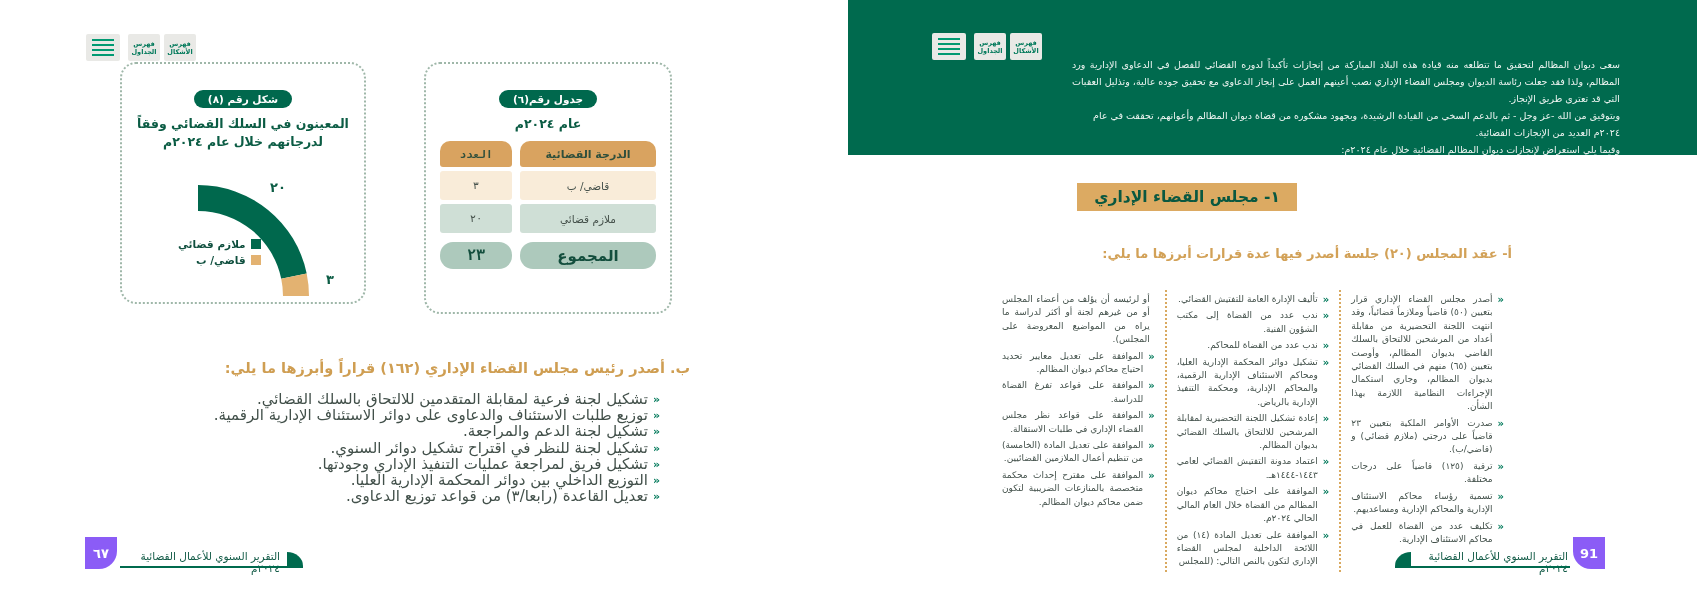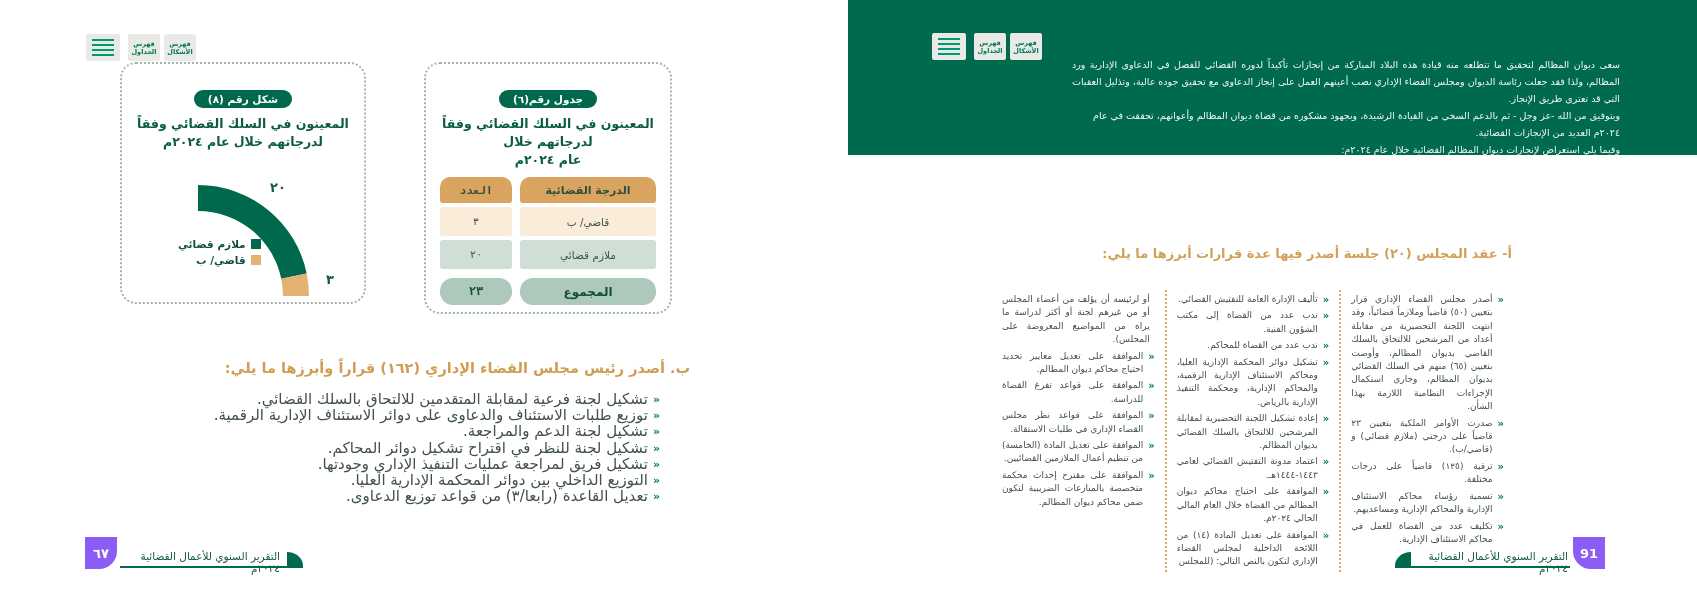--- a/index.html
+++ b/index.html
@@ -41,21 +41,21 @@
   
   .jtable { direction:rtl; margin:8px 14px 0; }
   .jt-row { display:flex; gap:8px; margin-top:4px; }
   .jt-grade { flex:1; display:flex; align-items:center; justify-content:center; }
   .jt-count { width:72px; display:flex; align-items:center; justify-content:center;font-family:Liberation Mono, monospace; }
   .jt-head .jt-grade, .jt-head .jt-count { background:#d9a360; height:26px; border-radius:10px 10px 3px 3px;
        color:#2e4f3c; font-weight:bold; font-size:11px; }
   .jt-r1 > div { background:#f9ecd9; height:29px; font-size:10.5px; color:#44504a; border-radius:3px; }
   .jt-r2 > div { background:#cfdfd6; height:29px; font-size:10.5px; color:#44504a; border-radius:3px; }
   .jt-total { margin-top:9px; }
-  .jt-total > div { background:#adc9bc; height:27px; border-radius:13px; color:#134e3d; font-weight:bold; font-size:12px; }
+  .jt-total > div { background:#adc9bc; height:27px; border-radius:13px; color:#134e3d; font-weight:bold; font-size:15px; }
 
   
   .section-b { position:absolute; right:70px; top:360px; width:580px; direction:rtl; text-align:right; }
   .sb-heading { color:#cf9e52; font-size:14.5px; font-weight:bold; }
   .sb-list { list-style:none; margin:17px 30px 0 0; }
   .li { display:flex; direction:rtl; gap:5px; margin-bottom:3px; align-items:flex-start; }
   .mk { color:#00795a; font-weight:bold; font-size:11px; line-height:13px; flex:0 0 auto; }
   .li-text { color:#42504a; font-size:15px; line-height:13.2px; }
 
   
@@ -128,21 +128,20 @@
             <span class="legend-swatch" style="background: rgb(227, 178, 113);"></span>
             <span class="legend-label">قاضي/ ب</span>
           </div>
         </div>
       </div>
     </div>
 
     <div class="card table-card">
       <span class="badge-pill">جدول رقم(٦)</span>
       <div class="card-title">
-        <div>المعينون في السلك القضائي  وفقاً لدرجاتهم خلال</div>
         <div>عام ٢٠٢٤م</div>
       </div>
       <div class="jtable">
         <div class="jt-row jt-head">
           <div class="jt-grade">الدرجة القضائية</div>
           <div class="jt-count">العدد</div>
         </div>
         <div class="jt-row jt-r1">
           <div class="jt-grade">قاضي/ ب</div>
           <div class="jt-count">٣</div>
@@ -172,21 +171,21 @@
             <span class="li-text">توزيع طلبات الاستئناف والدعاوى على دوائر الاستئناف الإدارية الرقمية.</span>
           </li>
 
           <li class="li">
             <span class="mk">«</span>
             <span class="li-text">تشكيل لجنة الدعم والمراجعة.</span>
           </li>
 
           <li class="li">
             <span class="mk">«</span>
-            <span class="li-text">تشكيل لجنة للنظر في اقتراح تشكيل دوائر المحاكم.</span>
+            <span class="li-text">تشكيل لجنة للنظر في اقتراح تشكيل دوائر السنوي.</span>
           </li>
 
           <li class="li">
             <span class="mk">«</span>
             <span class="li-text">تشكيل فريق لمراجعة عمليات التنفيذ الإداري وجودتها.</span>
           </li>
 
           <li class="li">
             <span class="mk">«</span>
             <span class="li-text">التوزيع الداخلي بين دوائر المحكمة الإدارية العليا.</span>
@@ -221,20 +220,21 @@
         <span>فهرس</span>
         <span>الأشكال</span>
       </button>
       <div class="gh-text">
         <p class="p1">سعى ديوان المظالم لتحقيق ما تتطلعه منه قيادة هذه البلاد المباركة من إنجازات تأكيداً لدوره القضائي للفصل في الدعاوى الإدارية ورد المظالم، ولذا فقد جعلت رئاسة الديوان ومجلس القضاء الإداري نصب أعينهم العمل على إنجاز الدعاوى مع تحقيق جوده عالية، وتذليل العقبات التي قد تعترى طريق الإنجاز.</p>
         <p class="p2">وبتوفيق من الله -عز وجل - ثم بالدعم السخي من القيادة الرشيدة، وبجهود مشكوره من قضاة ديوان المظالم وأعوانهم، تحققت في عام ٢٠٢٤م العديد من الإنجازات القضائية.</p>
         <p class="p3">وفيما يلي استعراض لإنجازات ديوان المظالم القضائية خلال عام ٢٠٢٤م:</p>
       </div>
     </header>
 
+    <div class="sec-title">١- مجلس القضاء الإداري</div>
     <div class="sec-sub">أ- عقد المجلس (٢٠) جلسة أصدر فيها عدة قرارات أبرزها ما يلي:</div>
 
     <div class="columns">
       <ul class="rcol">
 
           <li class="li">
             <span class="mk">«</span>
             <span class="li-text">أصدر مجلس القضاء الإداري قرار بتعيين (٥٠) قاضياً وملازماً قضائياً، وقد انتهت اللجنة التحضيرية من مقابلة أعداد من المرشحين للالتحاق بالسلك القاضي بديوان المظالم، وأوصت بتعيين (٦٥) منهم في السلك القضائي بديوان المظالم، وجاري استكمال الإجراءات النظامية اللازمة بهذا الشأن.</span>
           </li>
 

